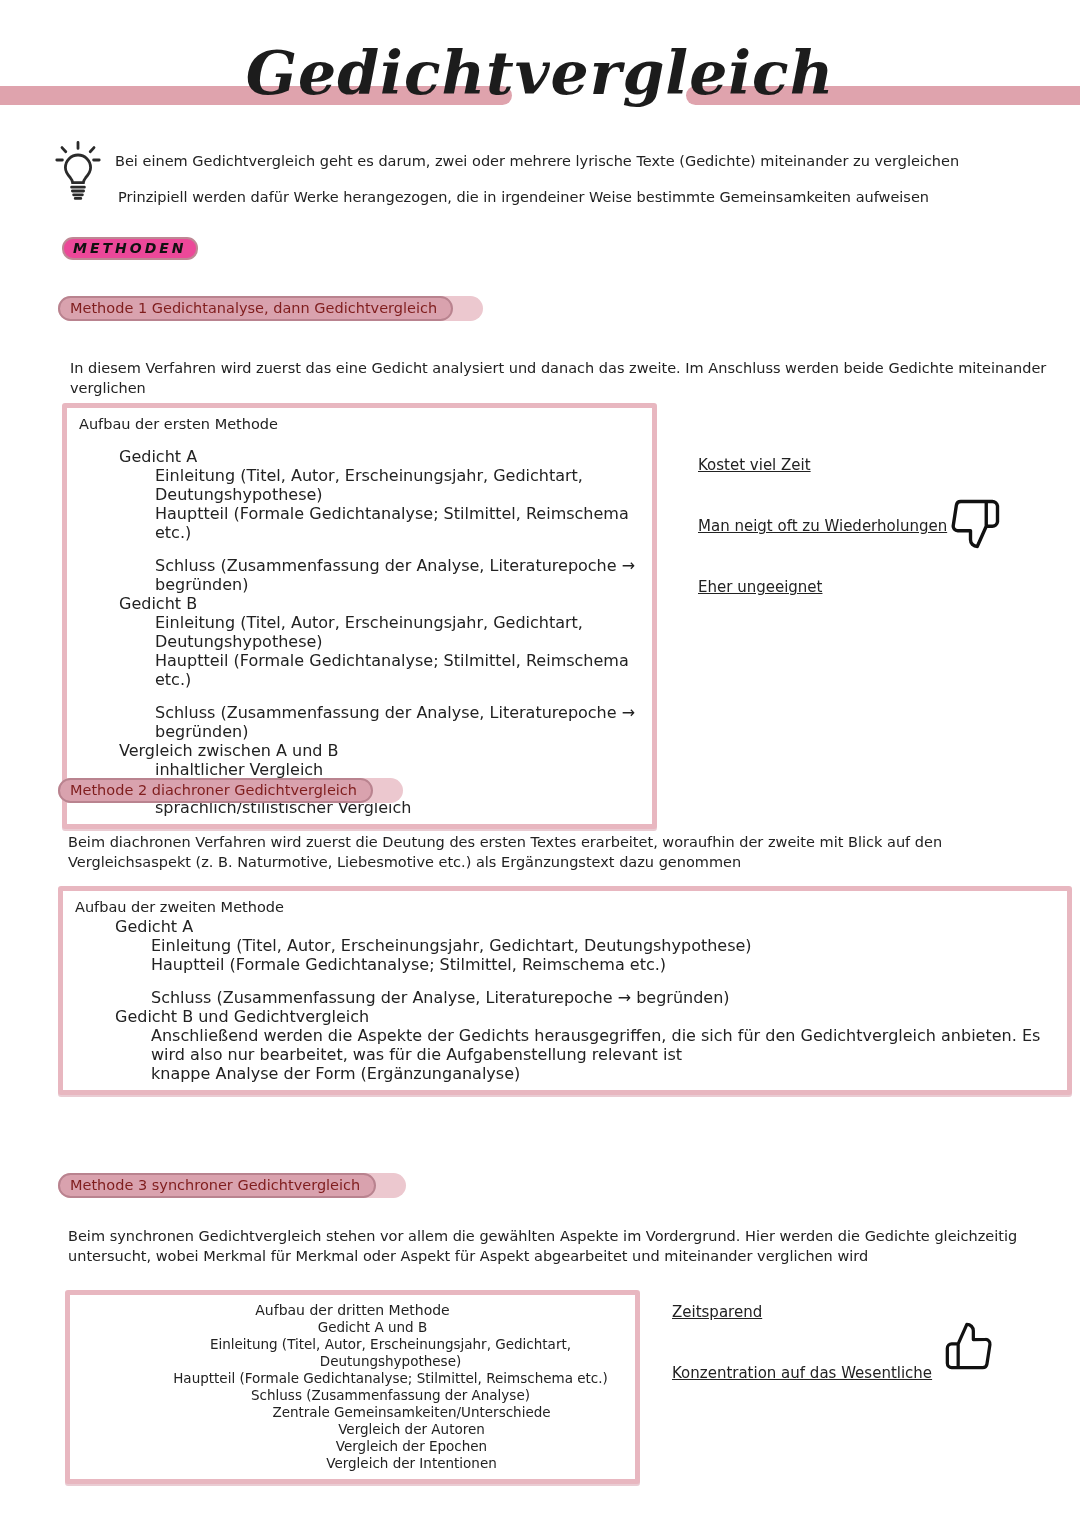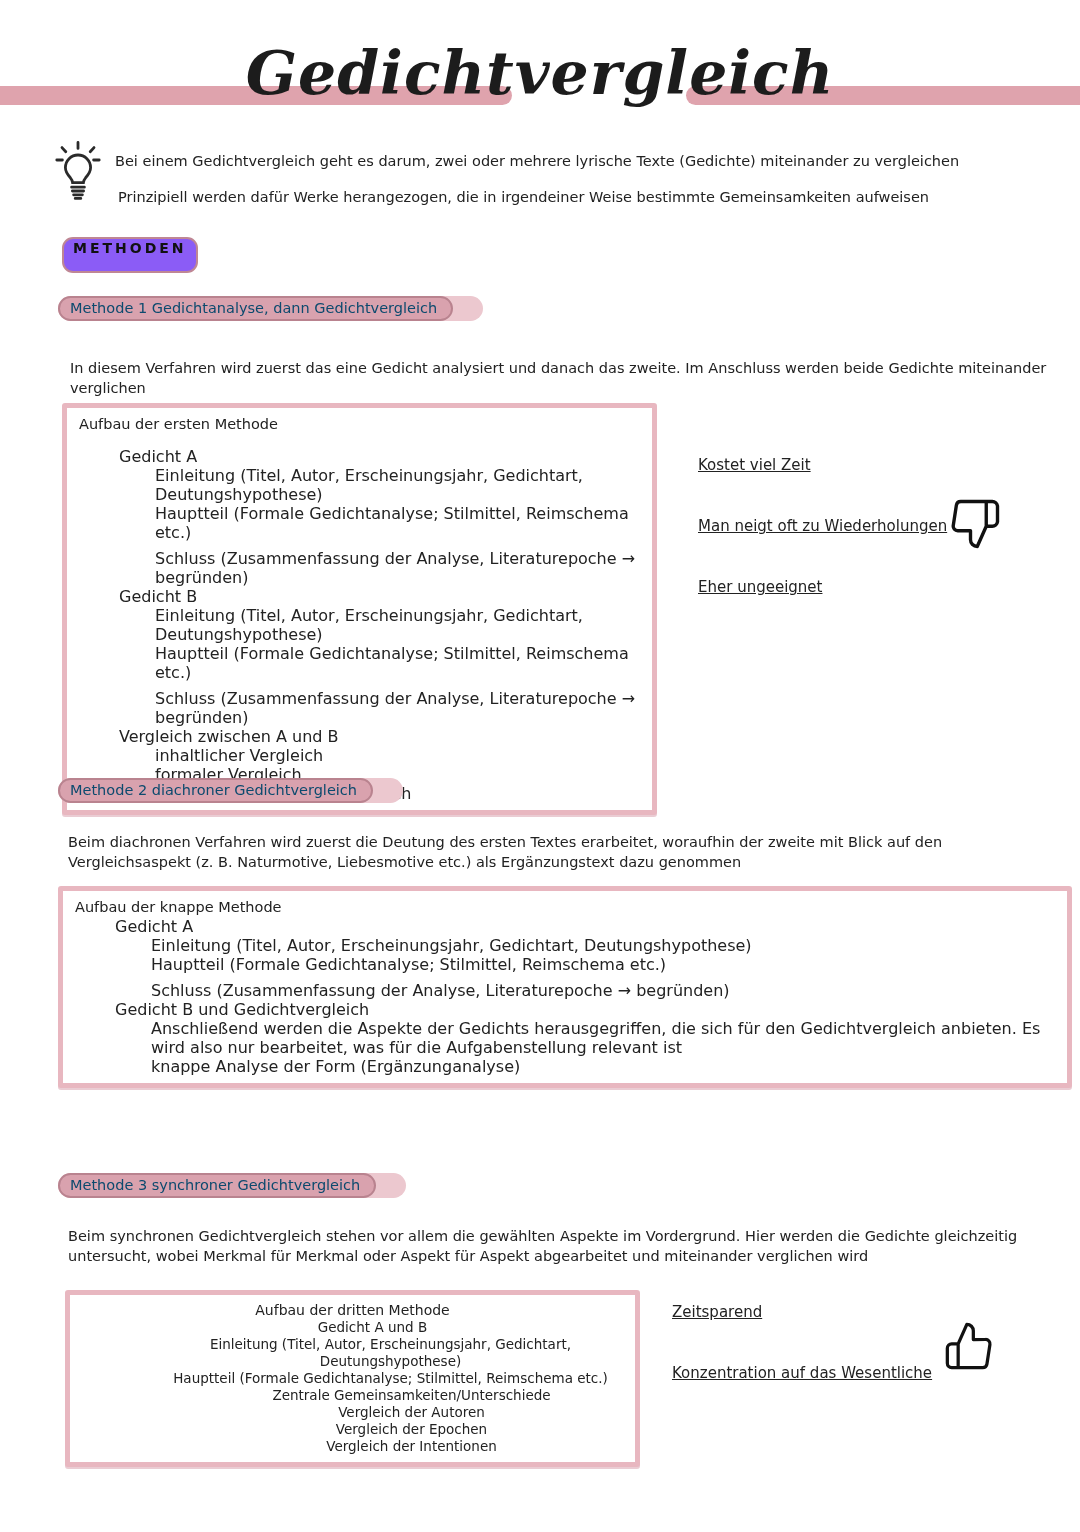--- a/index.html
+++ b/index.html
@@ -15,43 +15,43 @@
   .page-title{
     position:absolute;top:38px;left:0;width:100%;text-align:center;
     font-family:"DejaVu Serif","Liberation Serif",serif;font-style:italic;font-weight:600;
     font-size:60px;color:#1c1c1c;letter-spacing:1px;
   }
   
   .bulb{position:absolute;left:50px;top:140px;}
   .intro-line{position:absolute;font-size:14.5px;white-space:nowrap;}
   
   .label-pill{
-    position:absolute;background:#8b5cf6;border:2px solid #bf8794;border-radius:11px;
-    padding:1px 9px 15px;font-size:14px;font-weight:bold;letter-spacing:3px;color:#111;
+    position:absolute;background:#ec4899;border:2px solid #bf8794;border-radius:11px;
+    padding:1px 9px 2px;font-size:14px;font-weight:bold;letter-spacing:3px;color:#111;font-style:italic;
   }
   .method-pill{position:absolute;background:#ecc8cf;border-radius:14px;}
   .method-pill .inner{
     display:inline-block;background:#d9a2ae;border:2px solid #b9838f;border-radius:14px;
-    padding:2px 14px 3px 10px;font-size:14.5px;color:#0c4a6e;margin-right:30px;white-space:nowrap;
+    padding:2px 14px 3px 10px;font-size:14.5px;color:#7f1d1d;margin-right:30px;white-space:nowrap;
   }
   
   .para{position:absolute;font-size:14.5px;line-height:20px;}
   
   .method-box{
     position:absolute;border:5px solid #e8b7c0;border-radius:3px;background:#fff;
     box-sizing:border-box;padding:7px 12px;box-shadow:0 2px 0 rgba(217,162,174,.55);
   }
   .box-title{font-size:14.5px;line-height:19px;}
   ul.box-list{list-style:none;margin:0;padding:0;font-size:16px;line-height:19px;}
   .box-compact .box-title{font-size:14px;line-height:17px;}
   .box-compact ul.box-list{font-size:13.5px;line-height:17px;}
   ul.box-list li.lvl1{margin-left:40px;}
   ul.box-list li.lvl2{margin-left:76px;}
   ul.box-list li.lvl3{margin-left:118px;}
-  ul.box-list li.gap{margin-top:7px;}
+  ul.box-list li.gap{margin-top:14px;}
   ul.box-list li.lead{margin-top:13px;}
   
   .note{position:absolute;font-size:15px;white-space:nowrap;text-decoration:underline;}
   .verdict{position:absolute;}
   svg{display:block;}
 </style>
 </head>
 <body>
 
 <div class="bar bar-left"></div>
@@ -101,21 +101,21 @@
   </svg>
 </div>
 <div class="note" style="left:698px;top:578px;">Eher ungeeignet</div>
 
 <div class="method-pill" style="left:58px;top:778px;">
   <span class="inner">Methode 2 diachroner Gedichtvergleich</span>
 </div>
 <div class="para" style="left:68px;top:832px;width:960px;">Beim diachronen Verfahren wird zuerst die Deutung des ersten Textes erarbeitet, woraufhin der zweite mit Blick auf den Vergleichsaspekt (z. B. Naturmotive, Liebesmotive etc.) als Ergänzungstext dazu genommen</div>
 
 <div class="method-box" style="left:58px;top:886px;width:1014px;min-height:200px;">
-  <div class="box-title">Aufbau der knappe Methode</div>
+  <div class="box-title">Aufbau der zweiten Methode</div>
   <ul class="box-list">
       <li class="lvl1">Gedicht A</li>
       <li class="lvl2">Einleitung (Titel, Autor, Erscheinungsjahr, Gedichtart, Deutungshypothese)</li>
       <li class="lvl2">Hauptteil (Formale Gedichtanalyse; Stilmittel, Reimschema etc.)</li>
       <li class="lvl2 gap">Schluss (Zusammenfassung der Analyse, Literaturepoche → begründen)</li>
       <li class="lvl1">Gedicht B und Gedichtvergleich</li>
       <li class="lvl2">Anschließend werden die Aspekte der Gedichts herausgegriffen, die sich für den Gedichtvergleich anbieten. Es wird also nur bearbeitet, was für die Aufgabenstellung relevant ist</li>
       <li class="lvl2">knappe Analyse der Form (Ergänzunganalyse)</li>
     </ul>
 </div>
@@ -124,20 +124,21 @@
   <span class="inner">Methode 3 synchroner Gedichtvergleich</span>
 </div>
 <div class="para" style="left:68px;top:1226px;width:970px;">Beim synchronen Gedichtvergleich stehen vor allem die gewählten Aspekte im Vordergrund. Hier werden die Gedichte gleichzeitig untersucht, wobei Merkmal für Merkmal oder Aspekt für Aspekt abgearbeitet und miteinander verglichen wird</div>
 
 <div class="method-box box-compact" style="left:65px;top:1290px;width:575px;min-height:172px;text-align:center;">
   <div class="box-title">Aufbau der dritten Methode</div>
   <ul class="box-list">
       <li class="lvl1">Gedicht A und B</li>
       <li class="lvl2">Einleitung (Titel, Autor, Erscheinungsjahr, Gedichtart, Deutungshypothese)</li>
       <li class="lvl2">Hauptteil (Formale Gedichtanalyse; Stilmittel, Reimschema etc.)</li>
+      <li class="lvl2">Schluss (Zusammenfassung der Analyse)</li>
       <li class="lvl3">Zentrale Gemeinsamkeiten/Unterschiede</li>
       <li class="lvl3">Vergleich der Autoren</li>
       <li class="lvl3">Vergleich der Epochen</li>
       <li class="lvl3">Vergleich der Intentionen</li>
     </ul>
 </div>
 
 <div class="note" style="left:672px;top:1303px;">Zeitsparend</div>
 <div class="verdict" style="left:943px;top:1320px;">
   <svg width="52" height="52" viewBox="0 0 24 24" fill="none" stroke="#111" stroke-width="1.5" stroke-linejoin="round">

